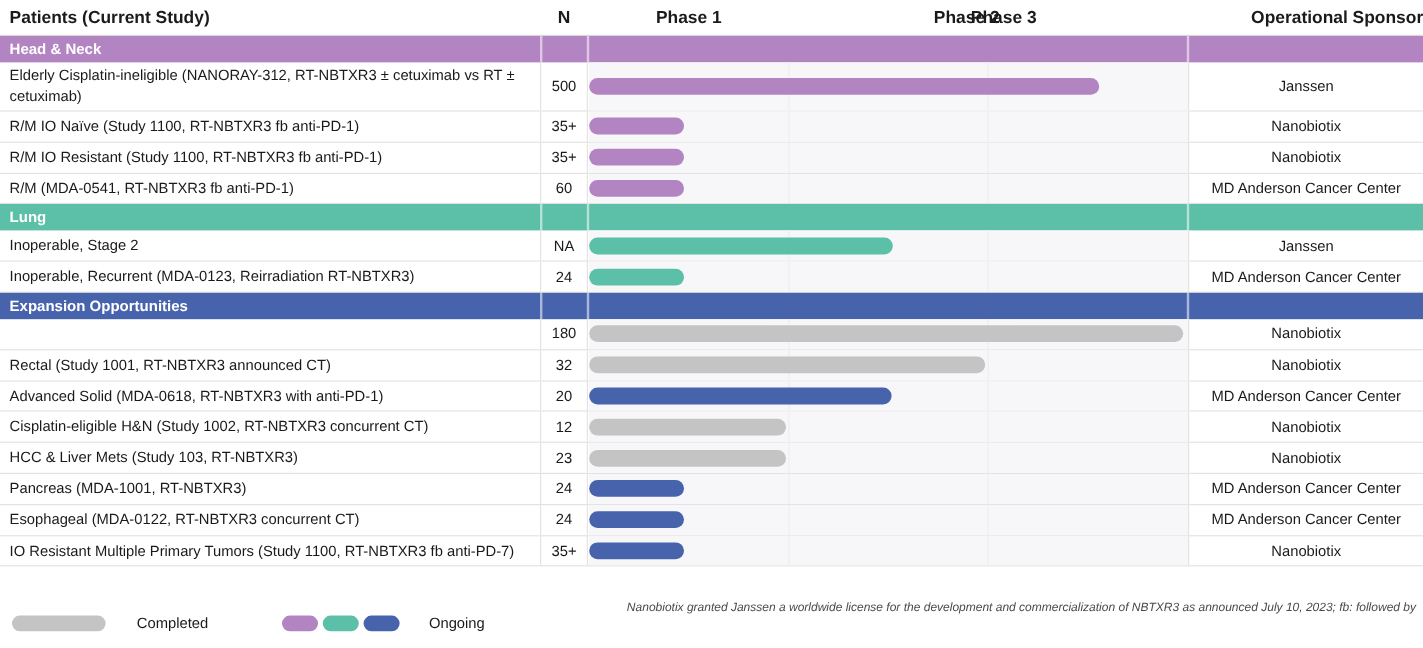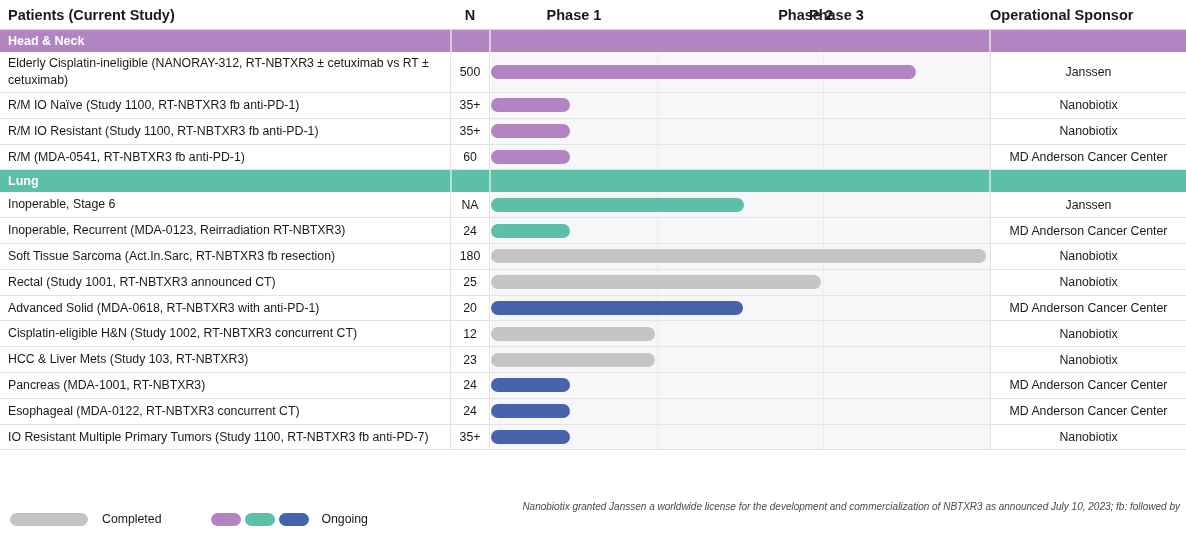--- a/index.html
+++ b/index.html
@@ -31,21 +31,21 @@
     font-size: 14.5px;
     font-weight: bold;
     color: #1a1a1a;
     white-space: nowrap;
   }
   .hdr-patients { left: 8px; text-align: left; }
   .hdr-n       { left: 450px; width: 40px; text-align: center; }
   .hdr-p1      { left: 491px; width: 166px; text-align: center; }
   .hdr-p2      { left: 667px; width: 166px; text-align: right; }
   .hdr-p3      { left: 809px; width: 166px; text-align: left; }
-  .hdr-sponsor { left: 990px; width: 196px; text-align: left; }
+  .hdr-sponsor { left: 990px; width: 196px; text-align: right; }
 
   
   .tbl { position: relative; width: 1186px; }
 
   .section-row {
     position: relative;
     height: 22px;
     width: 1050px;
     text-decoration: underline;
   }
@@ -134,21 +134,21 @@
     border-radius: 7px;
   }
 
   
   .legend {
     position: absolute;
     left: 10px;
     top: 512px;
     display: flex;
     align-items: center;
-    gap: 0;
+    gap: 12px;
   }
   .legend-swatch {
     height: 13px;
     border-radius: 6.5px;
     display: inline-block;
   }
   .legend-label {
     font-size: 12.3px;
     color: #1a1a1a;
     white-space: nowrap;
@@ -232,52 +232,58 @@
         <div class="cell-sponsor">MD Anderson Cancer Center</div>
       </div>
       <div class="section-row">
         <div class="section-band" style="background: rgb(92, 191, 168);"></div>
         <div class="section-gap" style="left: 450px;"></div>
         <div class="section-gap" style="left: 489px;"></div>
         <div class="section-gap" style="left: 989px;"></div>
         <div class="section-label">Lung</div>
       </div>
       <div class="row">
-        <div class="cell-name">Inoperable, Stage 6</div>
+        <div class="cell-name">Inoperable, Stage 2</div>
         <div class="cell-n">NA</div>
         <div class="track">
           <div class="track-div d1"></div>
           <div class="track-div d2"></div>
           <div class="bar" title="Ongoing" style="width: 253px; background: rgb(92, 191, 168);"></div>
         </div>
         <div class="cell-sponsor">Janssen</div>
       </div>
       <div class="row">
         <div class="cell-name">Inoperable, Recurrent (MDA-0123, Reirradiation RT-NBTXR3)</div>
         <div class="cell-n">24</div>
         <div class="track">
           <div class="track-div d1"></div>
           <div class="track-div d2"></div>
           <div class="bar" title="Ongoing" style="width: 79px; background: rgb(92, 191, 168);"></div>
         </div>
         <div class="cell-sponsor">MD Anderson Cancer Center</div>
       </div>
-      <div class="row">
-        <div class="cell-name">Soft Tissue Sarcoma (Act.In.Sarc, RT-NBTXR3 fb resection)</div>
+      <div class="section-row">
+        <div class="section-band" style="background: rgb(71, 99, 172);"></div>
+        <div class="section-gap" style="left: 450px;"></div>
+        <div class="section-gap" style="left: 489px;"></div>
+        <div class="section-gap" style="left: 989px;"></div>
+        <div class="section-label">Expansion Opportunities</div>
+      </div>
+      <div class="row">
         <div class="cell-n">180</div>
         <div class="track">
           <div class="track-div d1"></div>
           <div class="track-div d2"></div>
           <div class="bar" title="Completed" style="width: 495px; background: rgb(196, 196, 196);"></div>
         </div>
         <div class="cell-sponsor">Nanobiotix</div>
       </div>
       <div class="row">
         <div class="cell-name">Rectal (Study 1001, RT-NBTXR3 announced CT)</div>
-        <div class="cell-n">25</div>
+        <div class="cell-n">32</div>
         <div class="track">
           <div class="track-div d1"></div>
           <div class="track-div d2"></div>
           <div class="bar" title="Completed" style="width: 330px; background: rgb(196, 196, 196);"></div>
         </div>
         <div class="cell-sponsor">Nanobiotix</div>
       </div>
       <div class="row">
         <div class="cell-name">Advanced Solid (MDA-0618, RT-NBTXR3 with anti-PD-1)</div>
         <div class="cell-n">20</div>

